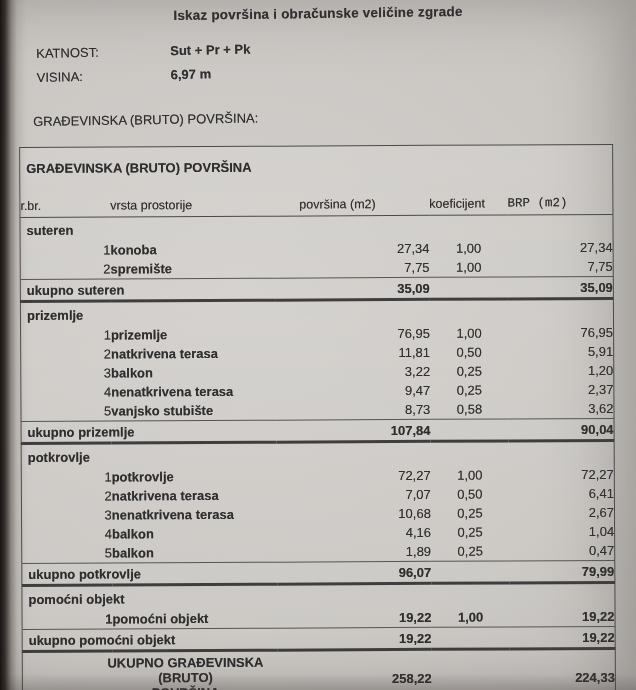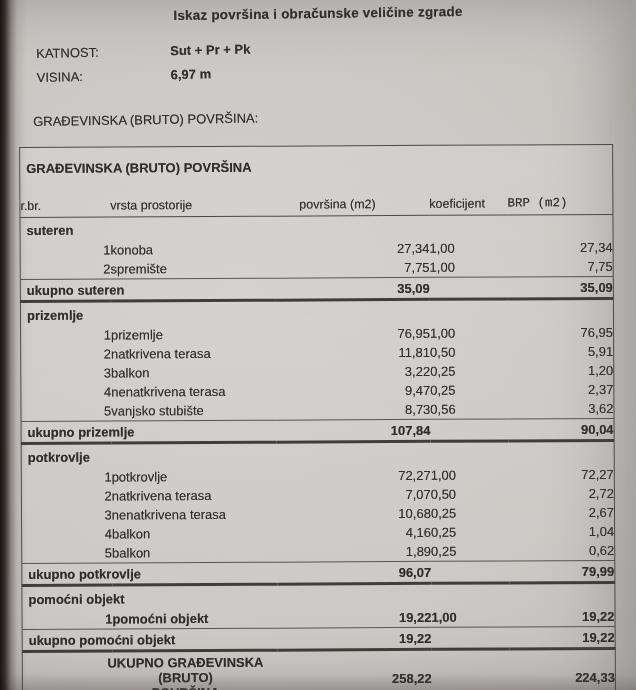--- a/index.html
+++ b/index.html
@@ -59,23 +59,23 @@
   .h1 { padding-left:5px; }
   .h2 { padding-left:19px; }
   .h3 { text-align:center; padding-right:30px !important; }
   .h4 { text-align:left; padding-right:16px !important; }
   .h5 { padding-left:9px;font-family:Liberation Mono, monospace; }
 
   .sec-row td { font-weight:bold; padding:5px 0 3px 6px; }
   .data-row td { height:19px; }
   .data-row.strong td { font-weight:bold; }
   .c1 { text-align:right; padding-right:3px; }
-  .c2 { padding-left:13px; }
+  .c2 { padding-left:13px;font-weight:bold; }
   .c3 { text-align:right; padding-right:3px; }
-  .c4 { text-align:left; padding-right:6px;margin-left:44px; }
+  .c4 { text-align:center; padding-right:6px;margin-left:44px; }
   .c5 { text-align:right; padding-right:10px; }
   .total-row td {
     font-weight:bold; height:20px;
     border-top:1.3px solid #565656; border-bottom:3px solid #3e3e3e;
   }
   .total-row .c-tot { padding-left:6px; }
   .grand-row td { height:36px; vertical-align:middle; }
   .grand-row .g-label { text-align:center; padding-left:70px; font-weight:bold; line-height:15px; padding-top:3px; }
   .grand-row .c3, .grand-row .c5 { font-weight:bold; padding-top:6px; }
 
@@ -177,21 +177,21 @@
         <td class="c1">4</td>
         <td class="c2">nenatkrivena terasa</td>
         <td class="c3">9,47</td>
         <td class="c4">0,25</td>
         <td class="c5">2,37</td>
       </tr>
       <tr class="data-row">
         <td class="c1">5</td>
         <td class="c2">vanjsko stubište</td>
         <td class="c3">8,73</td>
-        <td class="c4">0,56</td>
+        <td class="c4">0,58</td>
         <td class="c5">3,62</td>
       </tr>
       <tr class="total-row">
         <td class="c-tot" colspan="2">ukupno prizemlje</td>
         <td class="c3">107,84</td>
         <td class="c4"></td>
         <td class="c5">90,04</td>
       </tr>
       <tr class="sec-row">
         <td class="c-sec" colspan="5">potkrovlje</td>
@@ -201,42 +201,42 @@
         <td class="c2">potkrovlje</td>
         <td class="c3">72,27</td>
         <td class="c4">1,00</td>
         <td class="c5">72,27</td>
       </tr>
       <tr class="data-row">
         <td class="c1">2</td>
         <td class="c2">natkrivena terasa</td>
         <td class="c3">7,07</td>
         <td class="c4">0,50</td>
-        <td class="c5">2,72</td>
+        <td class="c5">6,41</td>
       </tr>
       <tr class="data-row">
         <td class="c1">3</td>
         <td class="c2">nenatkrivena terasa</td>
         <td class="c3">10,68</td>
         <td class="c4">0,25</td>
         <td class="c5">2,67</td>
       </tr>
       <tr class="data-row">
         <td class="c1">4</td>
         <td class="c2">balkon</td>
         <td class="c3">4,16</td>
         <td class="c4">0,25</td>
         <td class="c5">1,04</td>
       </tr>
       <tr class="data-row">
         <td class="c1">5</td>
         <td class="c2">balkon</td>
         <td class="c3">1,89</td>
         <td class="c4">0,25</td>
-        <td class="c5">0,62</td>
+        <td class="c5">0,47</td>
       </tr>
       <tr class="total-row">
         <td class="c-tot" colspan="2">ukupno potkrovlje</td>
         <td class="c3">96,07</td>
         <td class="c4"></td>
         <td class="c5">79,99</td>
       </tr>
       <tr class="sec-row">
         <td class="c-sec" colspan="5">pomoćni objekt</td>
       </tr>

